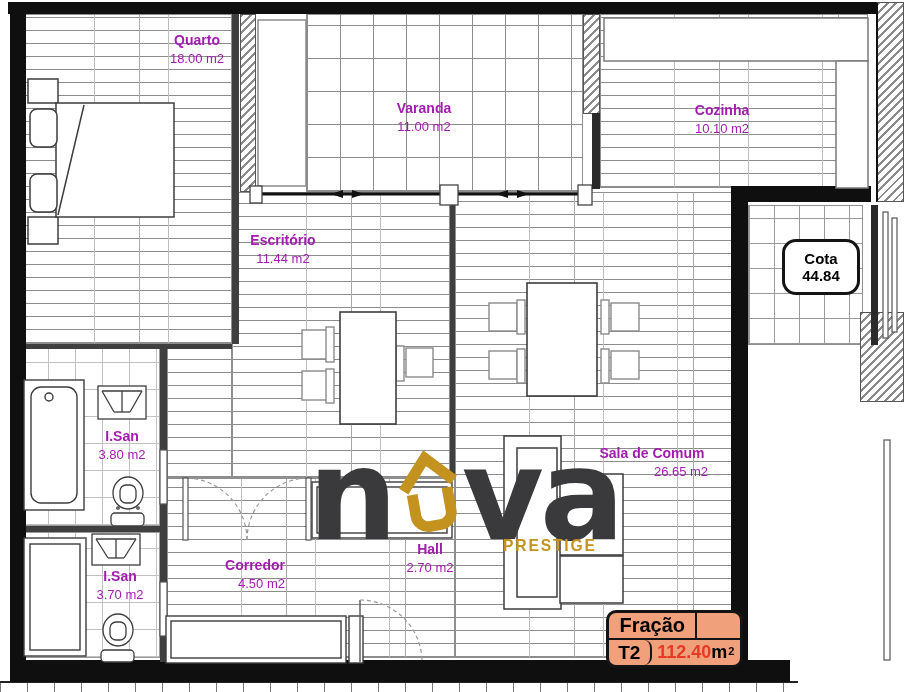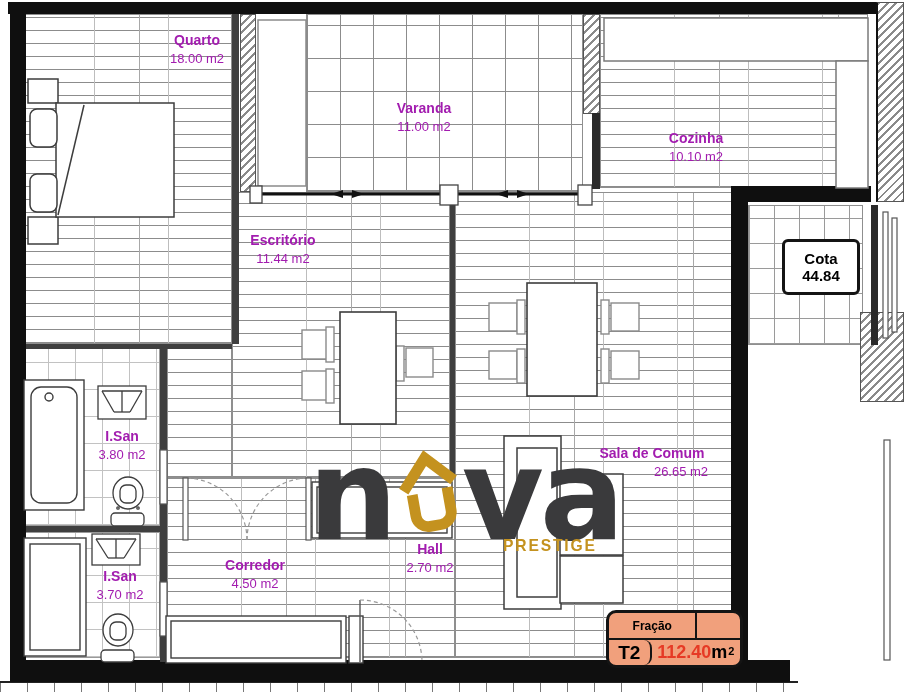--- a/index.html
+++ b/index.html
@@ -24,31 +24,31 @@
          border:1px solid #555;}
   .wall{background:#0f0f0f;}
   .iwall{background:#3f3f3f;}
   
   .room-label{position:absolute;transform:translateX(-50%);text-align:center;
       color:#a21caf;white-space:nowrap;z-index:40;}
   .room-label .nm{display:block;font-weight:bold;font-size:14px;line-height:17px;}
   .room-label .ar{display:block;font-size:13px;line-height:16px;margin-top:2px;}
   
   .cota{position:absolute;left:782px;top:239px;width:72px;height:50px;background:#fff;
-      border:3px solid #141414;border-radius:6px;display:flex;flex-direction:column;
+      border:3px solid #141414;border-radius:14px;display:flex;flex-direction:column;
       align-items:center;justify-content:center;z-index:45;}
   .cota span{font-weight:bold;font-size:15px;line-height:17px;color:#000;}
   
   .legend{position:absolute;left:606px;top:610px;width:131px;height:52px;z-index:45;
       border:3px solid #141414;border-radius:10px;overflow:hidden;display:flex;
       flex-direction:column;}
   .legend .row{display:flex;flex:1;}
   .legend .row.top{border-bottom:2px solid #141414;}
   .legend .cell{display:flex;align-items:center;justify-content:center;font-weight:bold;color:#000;}
-  .legend .c-fra{flex:0 0 66%;border-right:2px solid #141414;font-size:12px;}
+  .legend .c-fra{flex:0 0 66%;border-right:2px solid #141414;font-size:20px;}
   .legend .c-bj{flex:1;font-size:19px;margin-left:45px;}
   .legend .c-t2{flex:0 0 31%;border-right:2px solid #141414;font-size:19px;border-radius:8px;}
   .legend .c-area{flex:1;font-size:18px;justify-content:center;}
   .legend sup{font-size:11px;margin-left:1px;transform:translateY(-2px);}
   
   .brand{position:absolute;left:308px;top:436px;z-index:30;display:flex;align-items:flex-end;
       font-family:"DejaVu Sans","Liberation Sans",sans-serif;font-weight:bold;
       font-size:126px;line-height:100px;letter-spacing:-4px;pointer-events:none;}
   .brand .lt{display:block;}
   .brand svg{display:block;margin:0 2px -2px 4px;}
@@ -233,37 +233,37 @@
   <div class="brand-tag" style="color:#c4921f;">PRESTIGE</div>
 
   <div class="room-label" style="left:197px;top:32px;">
     <span class="nm">Quarto</span>
     <span class="ar">18.00 m2</span>
   </div>
   <div class="room-label" style="left:424px;top:100px;">
     <span class="nm">Varanda</span>
     <span class="ar">11.00 m2</span>
   </div>
-  <div class="room-label" style="left:696px;top:102px;margin-top:28px;">
+  <div class="room-label" style="left:722px;top:102px;">
     <span class="nm">Cozinha</span>
     <span class="ar">10.10 m2</span>
   </div>
   <div class="room-label" style="left:283px;top:232px;">
     <span class="nm">Escritório</span>
     <span class="ar">11.44 m2</span>
   </div>
   <div class="room-label" style="left:122px;top:428px;">
     <span class="nm">I.San</span>
     <span class="ar">3.80 m2</span>
   </div>
   <div class="room-label" style="left:120px;top:568px;">
     <span class="nm">I.San</span>
     <span class="ar">3.70 m2</span>
   </div>
-  <div class="room-label" style="left:255px;top:557px;">
+  <div class="room-label" style="left:255px;top:557px;text-align:right;">
     <span class="nm">Corredor</span>
     <span class="ar">4.50 m2</span>
   </div>
   <div class="room-label" style="left:430px;top:541px;">
     <span class="nm">Hall</span>
     <span class="ar">2.70 m2</span>
   </div>
   <div class="room-label" style="left:652px;top:445px;">
     <span class="nm">Sala de Comum</span>
     <span class="ar" style="margin-left:58px;">26.65 m2</span>

